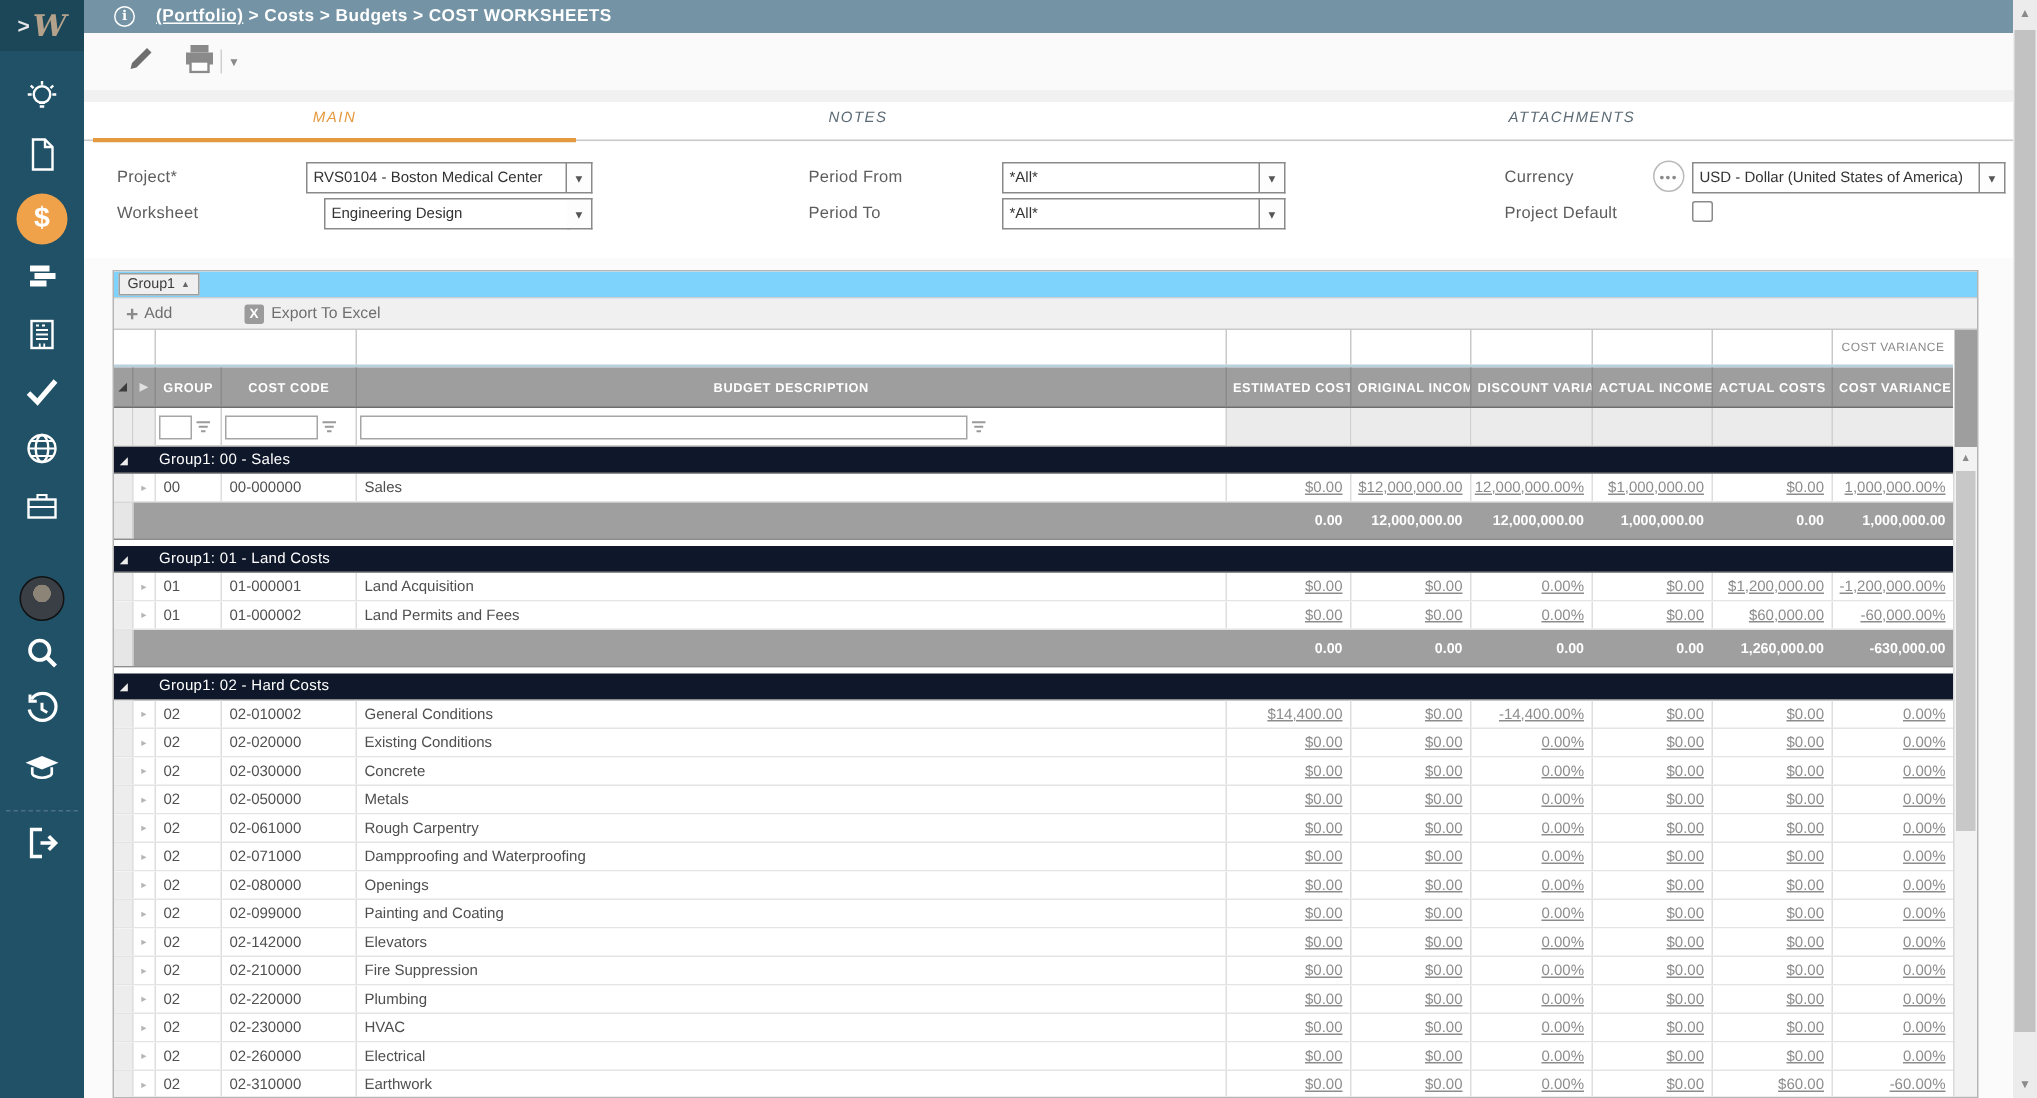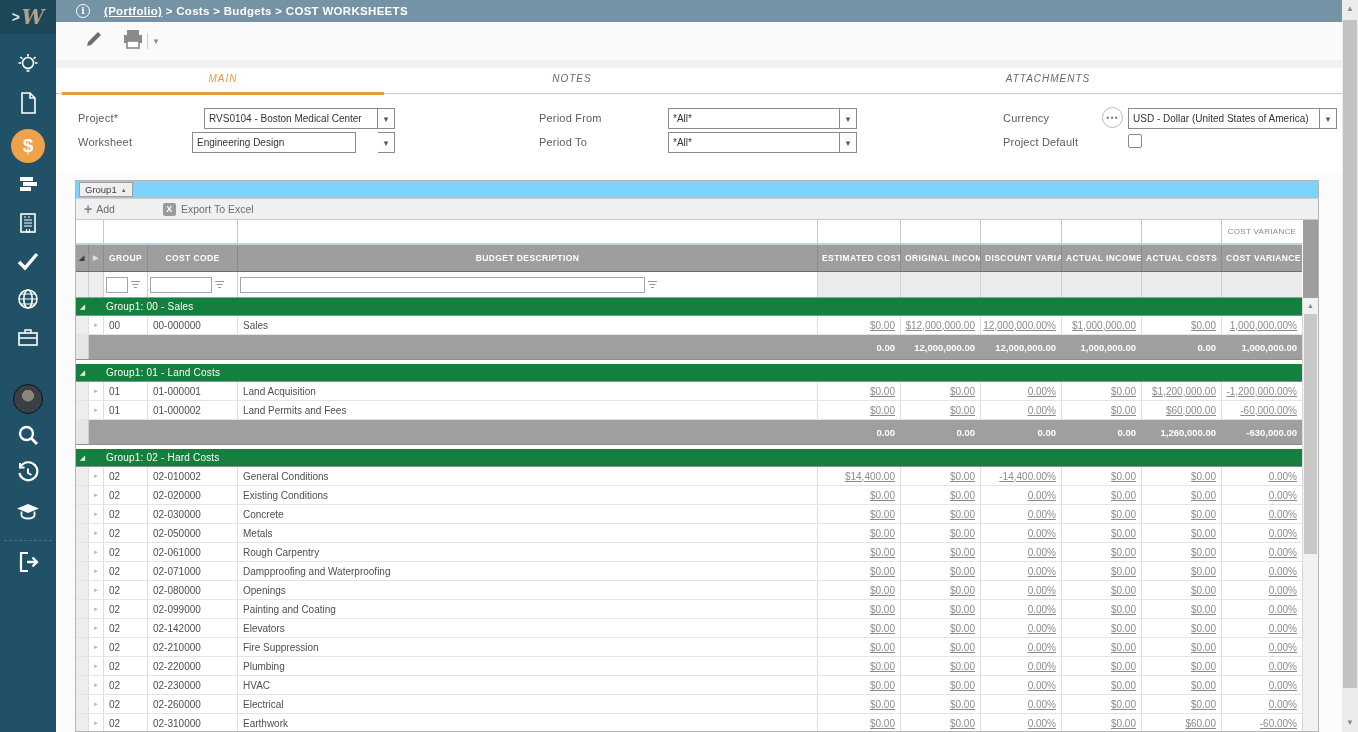--- a/index.html
+++ b/index.html
@@ -79,21 +79,21 @@
   .tri-dark { color:#3c3c3c; font-size:7px; }
   .tri-gray { color:#e0e0e0; font-size:7px; }
 
   .filter-row { height:26px; background:#fff; border-bottom:1px solid #9e9e9e; }
   .filter-row > div { display:flex; align-items:center; border-right:1px solid #d0d0d0; padding:0 2px; gap:2px; }
   .filter-row .num { background:#ebebeb; }
   .filter-row input { border:1px solid #a5a5a5; height:16px; font-size:9px; padding:0 2px; outline:none; min-width:0; }
   .fi-group input { width:22px; } .fi-code input { width:62px; } .fi-desc input { width:405px; }
   .funnel { flex:none; }
 
-  .gband { height:18px; background:#15803d; color:#fff; font-size:10px; display:grid; grid-template-columns:13px 15px 1fr; align-items:center; border-bottom:1px solid #8d8d8d; }
+  .gband { height:18px; background:#0f172a; color:#fff; font-size:10px; display:grid; grid-template-columns:13px 15px 1fr; align-items:center; border-bottom:1px solid #8d8d8d; }
   .gband .g0 { text-align:center; color:#ededed; font-size:7px; }
   .gband .gt { padding-left:2px; letter-spacing:.2px; }
 
   .drow { height:19px; background:#fff; border-bottom:1px solid #e4e4e4; font-size:10px; color:#4f4f4f; }
   .drow > div { display:flex; align-items:center; border-right:1px solid #dedede; overflow:hidden; white-space:nowrap; padding:0 5px; }
   .drow .c0 { background:#ededed; padding:0; }
   .drow .c1 { justify-content:center; color:#b5b5b5; font-size:7px; padding:0; cursor:pointer; }
   .drow .val { justify-content:flex-end; color:#8c8c8c; text-decoration:underline; cursor:pointer; }
 
   .trow { height:25px; background:#9f9f9f; border-bottom:1px solid #8d8d8d; color:#fff; font-size:9.5px; font-weight:bold; }
@@ -224,21 +224,21 @@
     <div class="tab tab-notes">NOTES</div>
     <div class="tab tab-att">ATTACHMENTS</div>
   </div>
 
   <div class="form">
     <span class="flabel" style="left:22px;top:17px;">Project*</span>
     <div class="select" style="left:148px;top:13px;width:174px;">RVS0104 - Boston Medical Center</div>
     <div class="sel-btn" style="left:322px;top:13px;"></div>
 
     <span class="flabel" style="left:22px;top:41px;">Worksheet</span>
-    <div class="select" style="left:136px;top:37px;width:164px;">Engineering Design</div>
+    <div class="select" style="left:160px;top:37px;width:164px;">Engineering Design</div>
     <div class="sel-btn" style="left:322px;top:37px;"></div>
 
     <span class="flabel" style="left:483px;top:17px;">Period From</span>
     <div class="select" style="left:612px;top:13px;width:172px;">*All*</div>
     <div class="sel-btn" style="left:784px;top:13px;"></div>
 
     <span class="flabel" style="left:483px;top:41px;">Period To</span>
     <div class="select" style="left:612px;top:37px;width:172px;">*All*</div>
     <div class="sel-btn" style="left:784px;top:37px;"></div>
 

